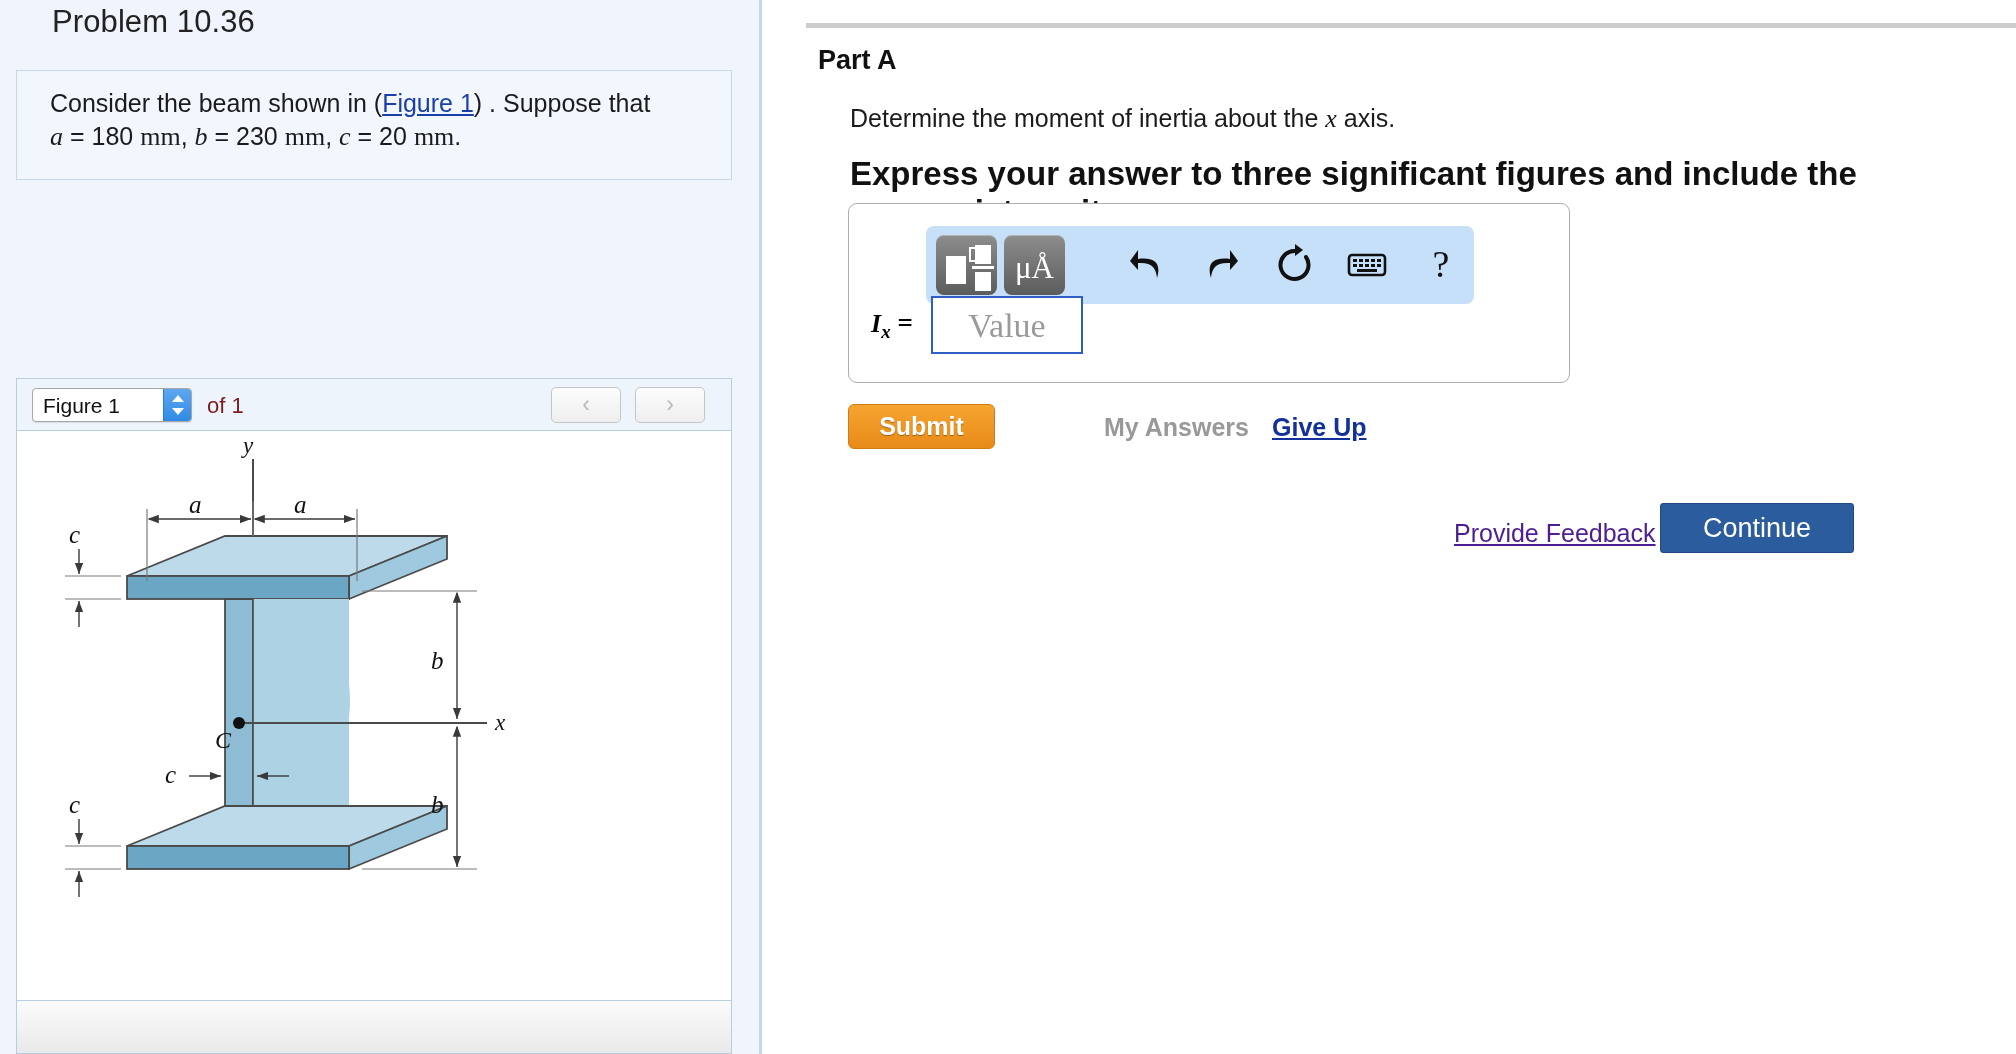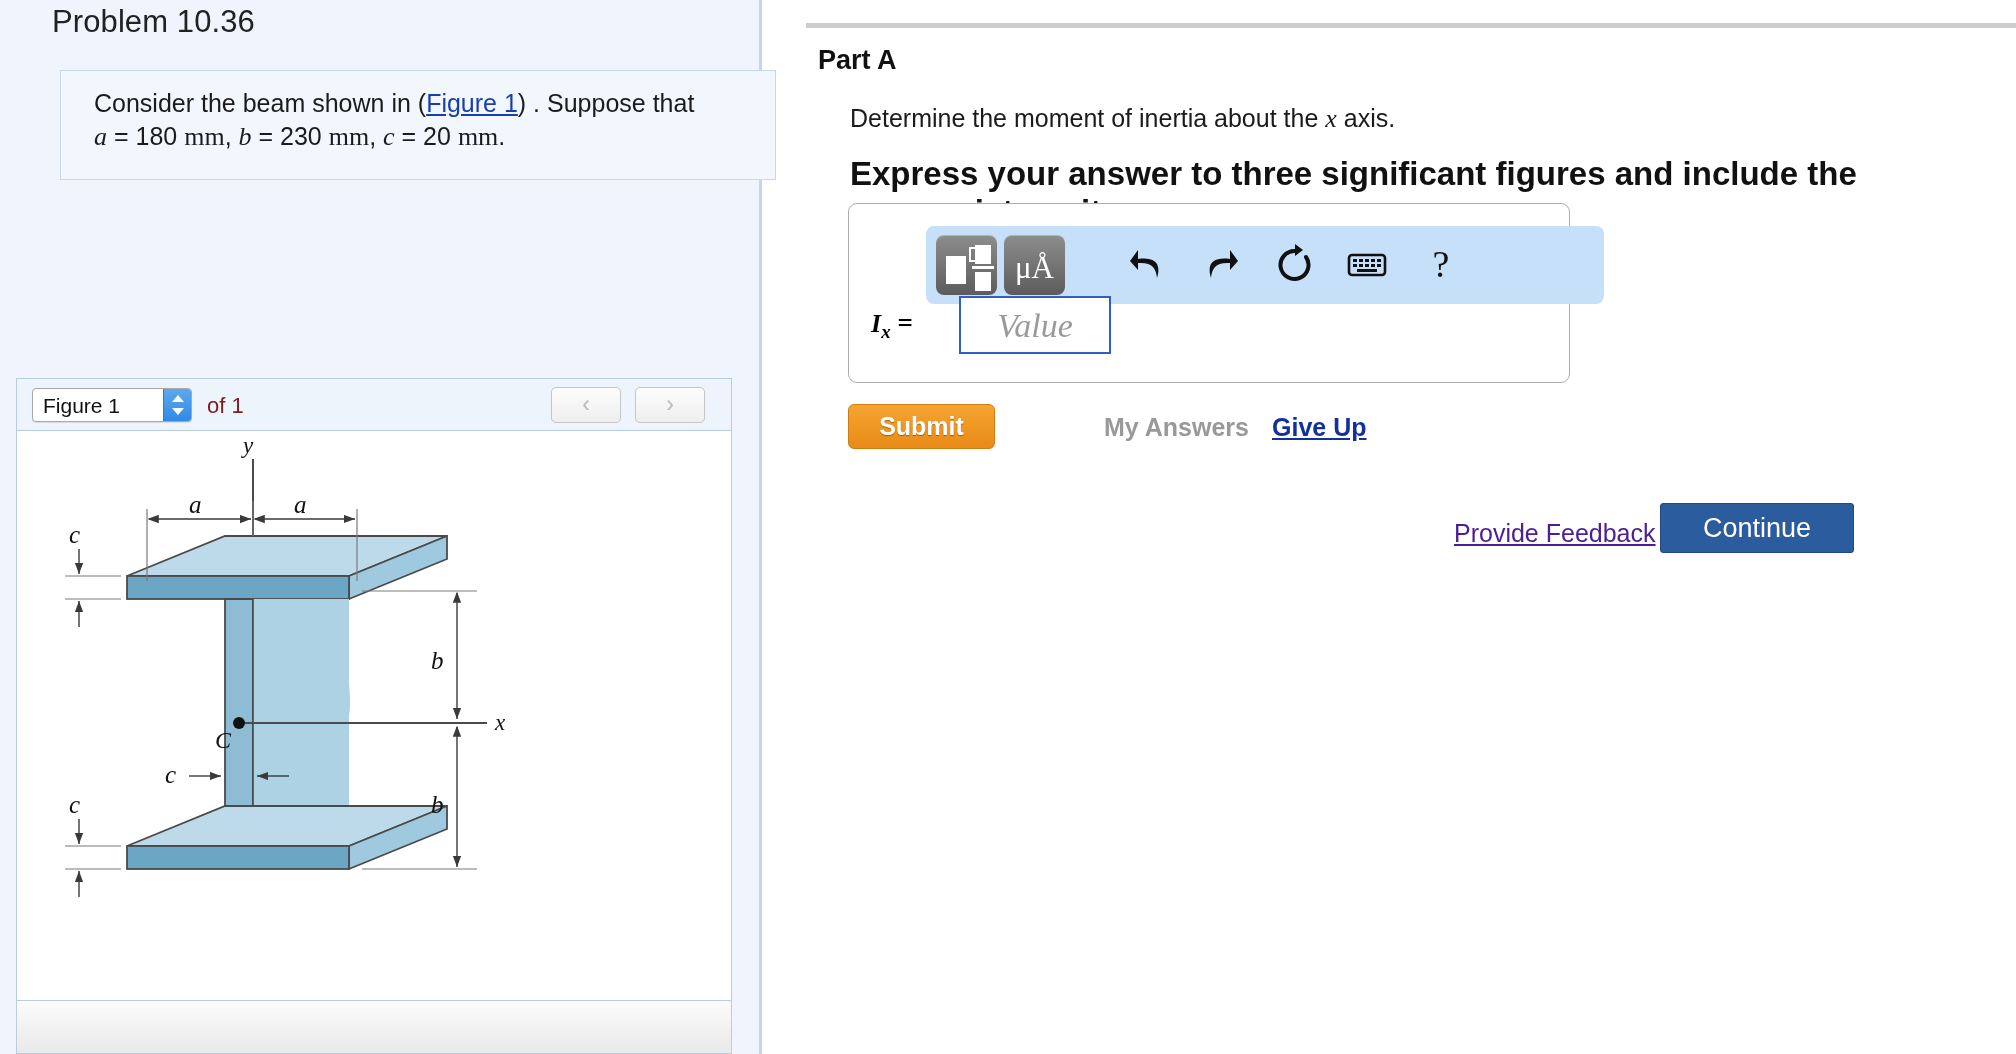--- a/index.html
+++ b/index.html
@@ -21,21 +21,20 @@
   }
   #problem-title {
     position: absolute; left: 16px; top: 4px;
     font-size: 31px; color: #222; letter-spacing: 0.1px; margin-left: 36px;
   }
   #statement-box {
     position: absolute; left: 16px; top: 70px;
     width: 716px; height: 110px;
     background: #f2f7fe;
     border: 1px solid #c8d8e8;
-    margin-left: 44px;
   }
   #statement-text {
     position: absolute; left: 33px; top: 16px;
     width: 660px;
     font-size: 25px; color: #1b1b1b; line-height: 1.33;
   }
   .mathi { font-family: "Liberation Serif", serif; font-style: italic; font-size: 26px; }
   .mathr { font-family: "Liberation Serif", serif; font-size: 26px; }
   #figure-link { color: #1a3faa; text-decoration: underline; cursor: pointer; }
 
@@ -122,21 +121,21 @@
 
   
   #answer-card {
     position: absolute; left: 86px; top: 203px;
     width: 722px; height: 180px;
     background: #fff;
     border: 1px solid #adadad; border-radius: 9px;
   }
   #mathbar {
     position: absolute; left: 77px; top: 22px;
-    width: 678px; height: 78px;
+    width: 548px; height: 78px;
     background: #c6e0fa; border-radius: 8px;
   }
   .mbtn {
     position: absolute; top: 9px;
     width: 61px; height: 60px;
     background: linear-gradient(#8d8d8d,#5c5c5c);
     border-radius: 8px;
     box-shadow: inset 0 1px 0 rgba(255,255,255,.35);
   }
   #btn-template { left: 10px; }
@@ -165,23 +164,23 @@
   #ic-help { left: 492px; font-size: 38px; line-height: 44px; font-family:"Liberation Serif",serif; }
 
   #eq-label {
     position: absolute; left: 22px; top: 104px;
     font-family: "Liberation Serif", serif; font-size: 27px; font-weight: bold;
   }
   #eq-label .sub { font-size: 19px; vertical-align: sub; font-style: italic; }
   .ansfield {
     position: absolute; top: 92px; height: 58px;
     background: #fff; border: 2px solid #2f5fc4;
-    font-family: "Liberation Serif", serif; font-style: italic;
+    font-family: "Liberation Serif", serif; 
     font-size: 34px; color: #9a9a9a;
-    text-align: center; line-height: 55px; margin-left: 28px;
+    text-align: center; line-height: 55px;
   }
   #field-value { left: 82px; width: 152px; }
   #field-units { left: 236px; width: 152px; }
 
   #submit-btn {
     position: absolute; left: 86px; top: 404px;
     width: 147px; height: 45px;
     background: linear-gradient(#f6a430,#e88b18);
     border: 1px solid #d07c10; border-radius: 6px;
     color: #fff; font-size: 25px; font-weight: bold;

